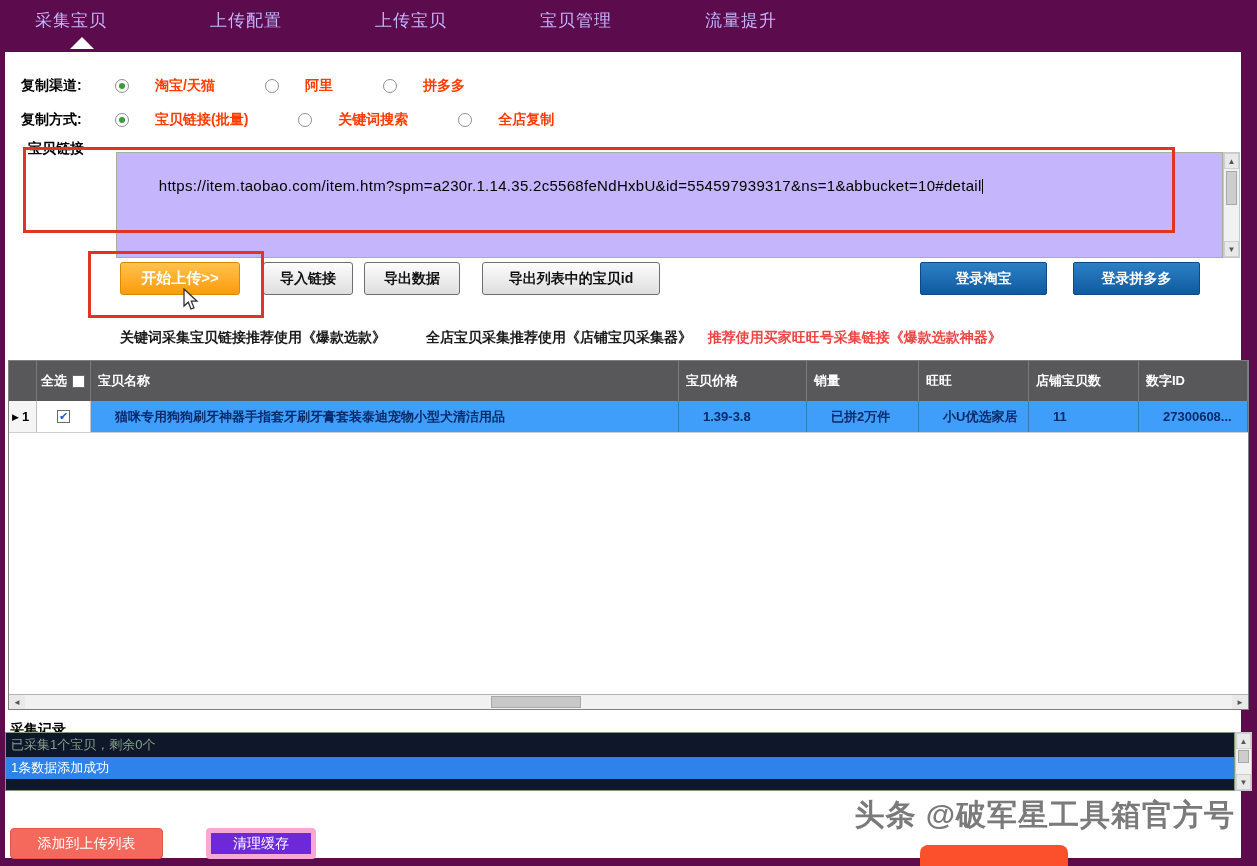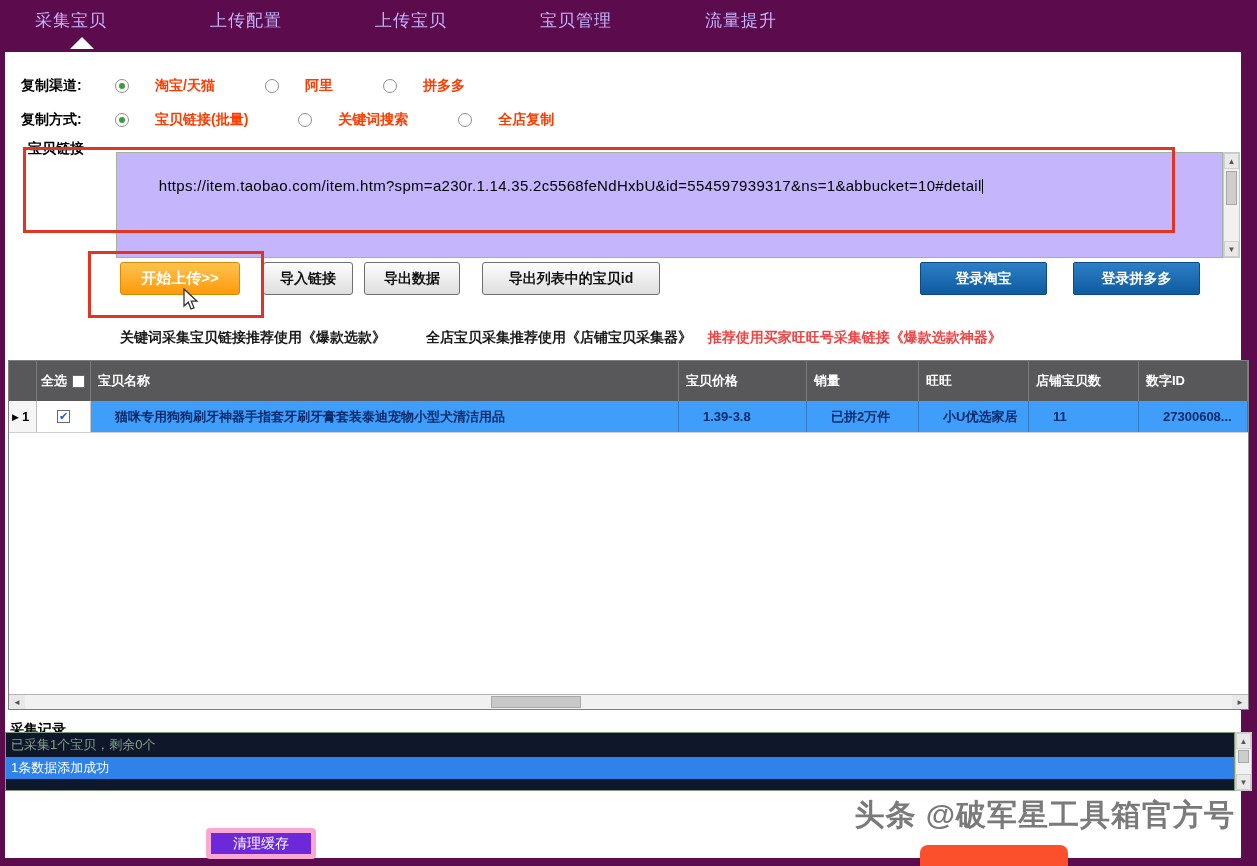--- a/index.html
+++ b/index.html
@@ -220,20 +220,21 @@
         <div class="line1">已采集1个宝贝，剩余0个</div>
         <div class="line2">1条数据添加成功</div>
       </div>
       <div class="vscroll">
         <div class="sarr top">▲</div>
         <div class="sthumb" style="top:17px;height:13px"></div>
         <div class="sarr bot">▼</div>
       </div>
     </div>
 
+    <div class="fbtn fbtn-red">添加到上传列表</div>
     <div class="fbtn fbtn-blue">清理缓存</div>
 
   </div>
 
   <div class="partialbtn"></div>
 
   <div class="watermark">头条 @破军星工具箱官方号</div>
 
 </div>
 

